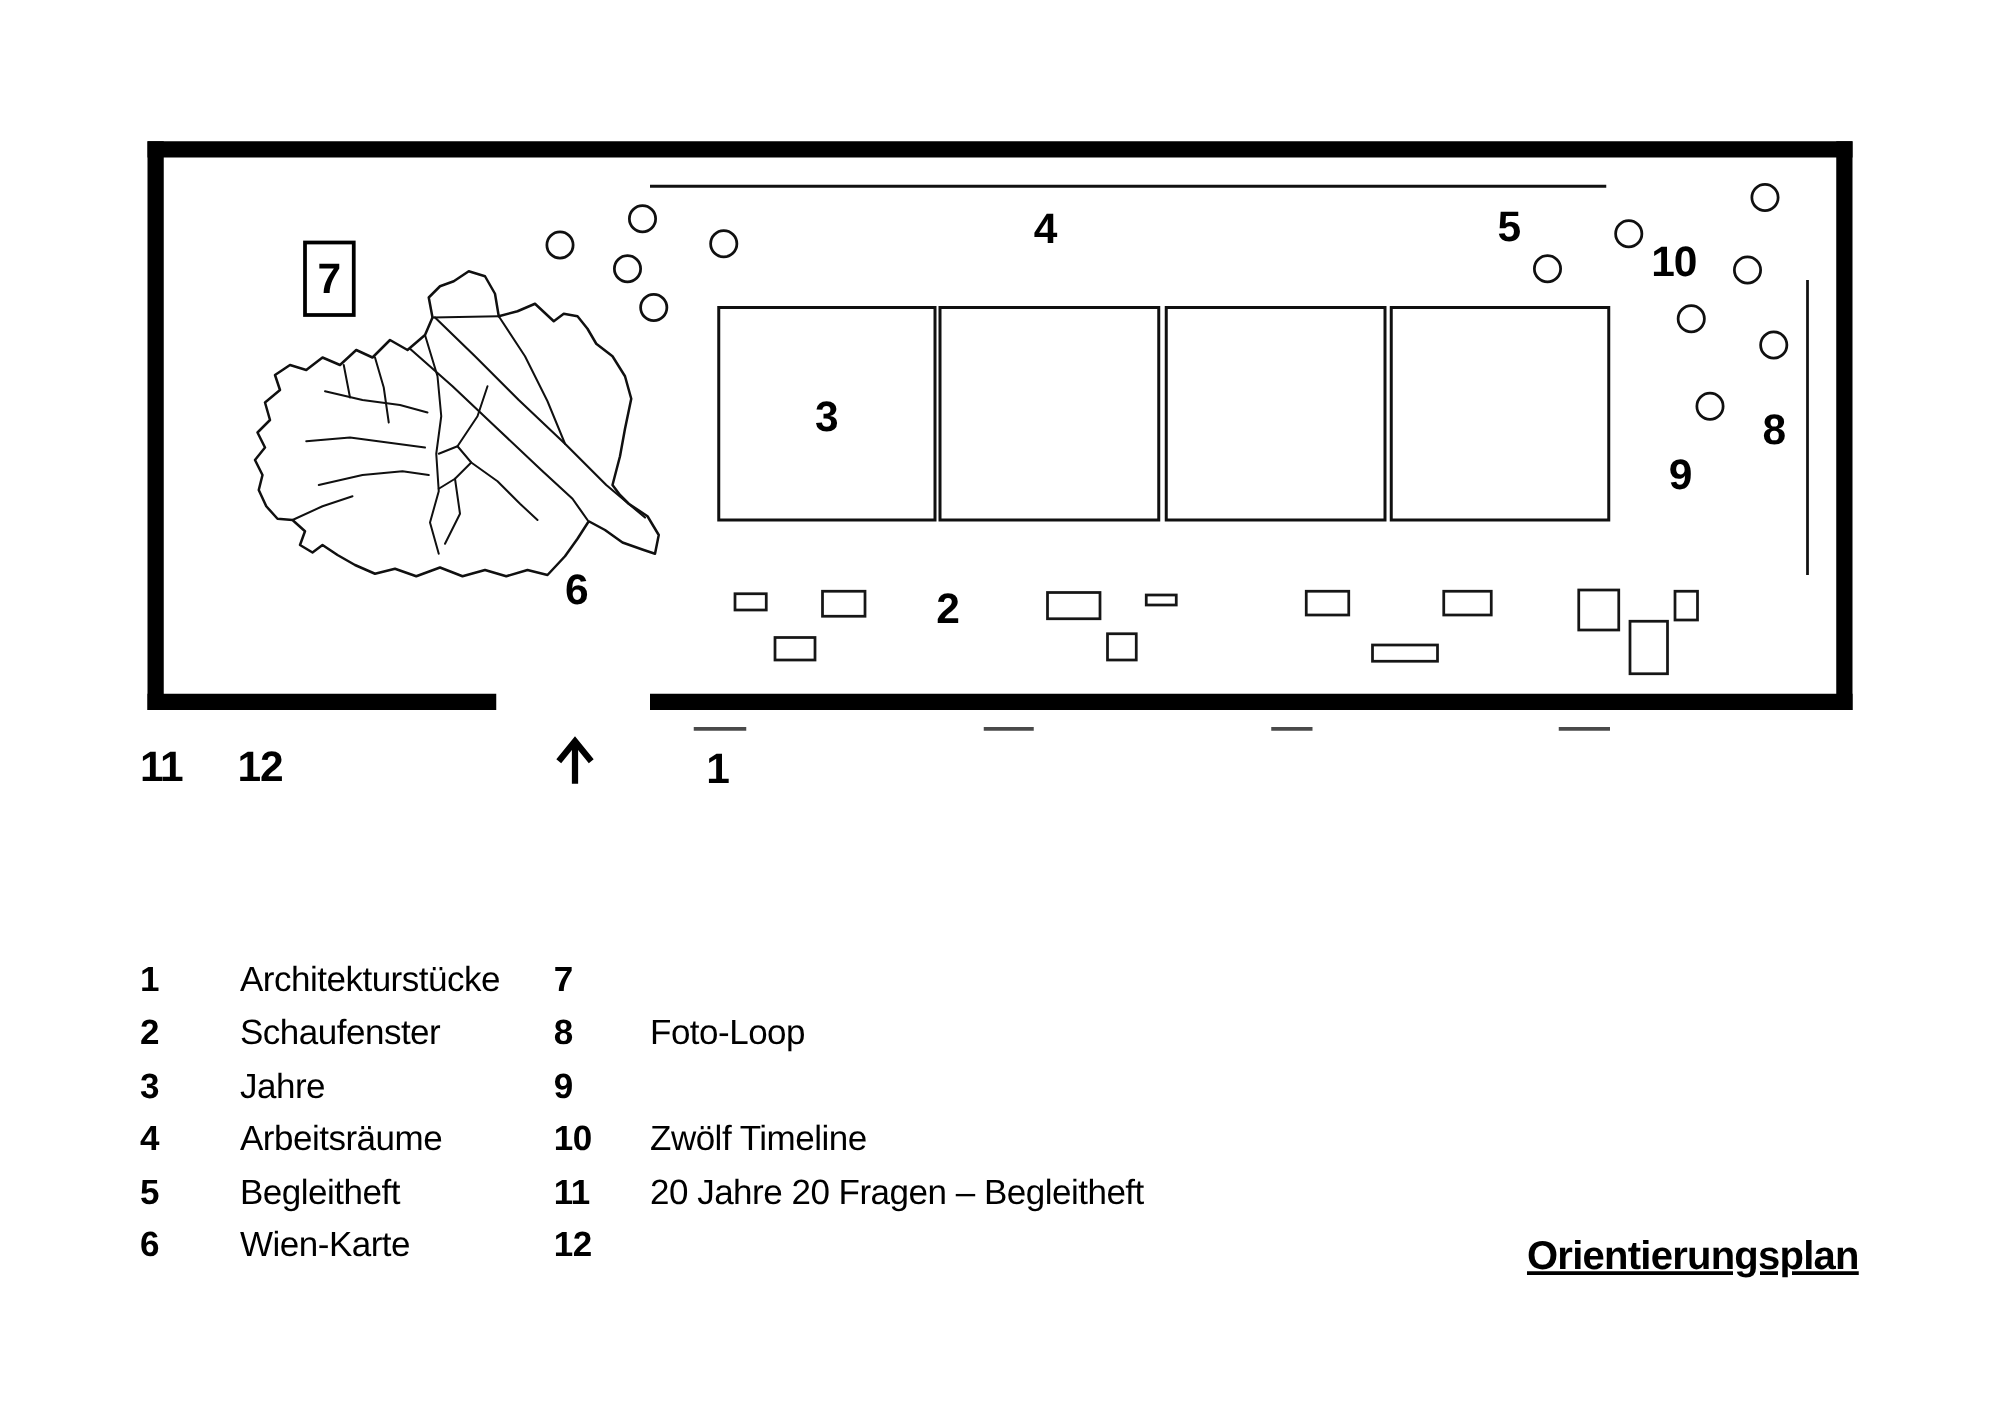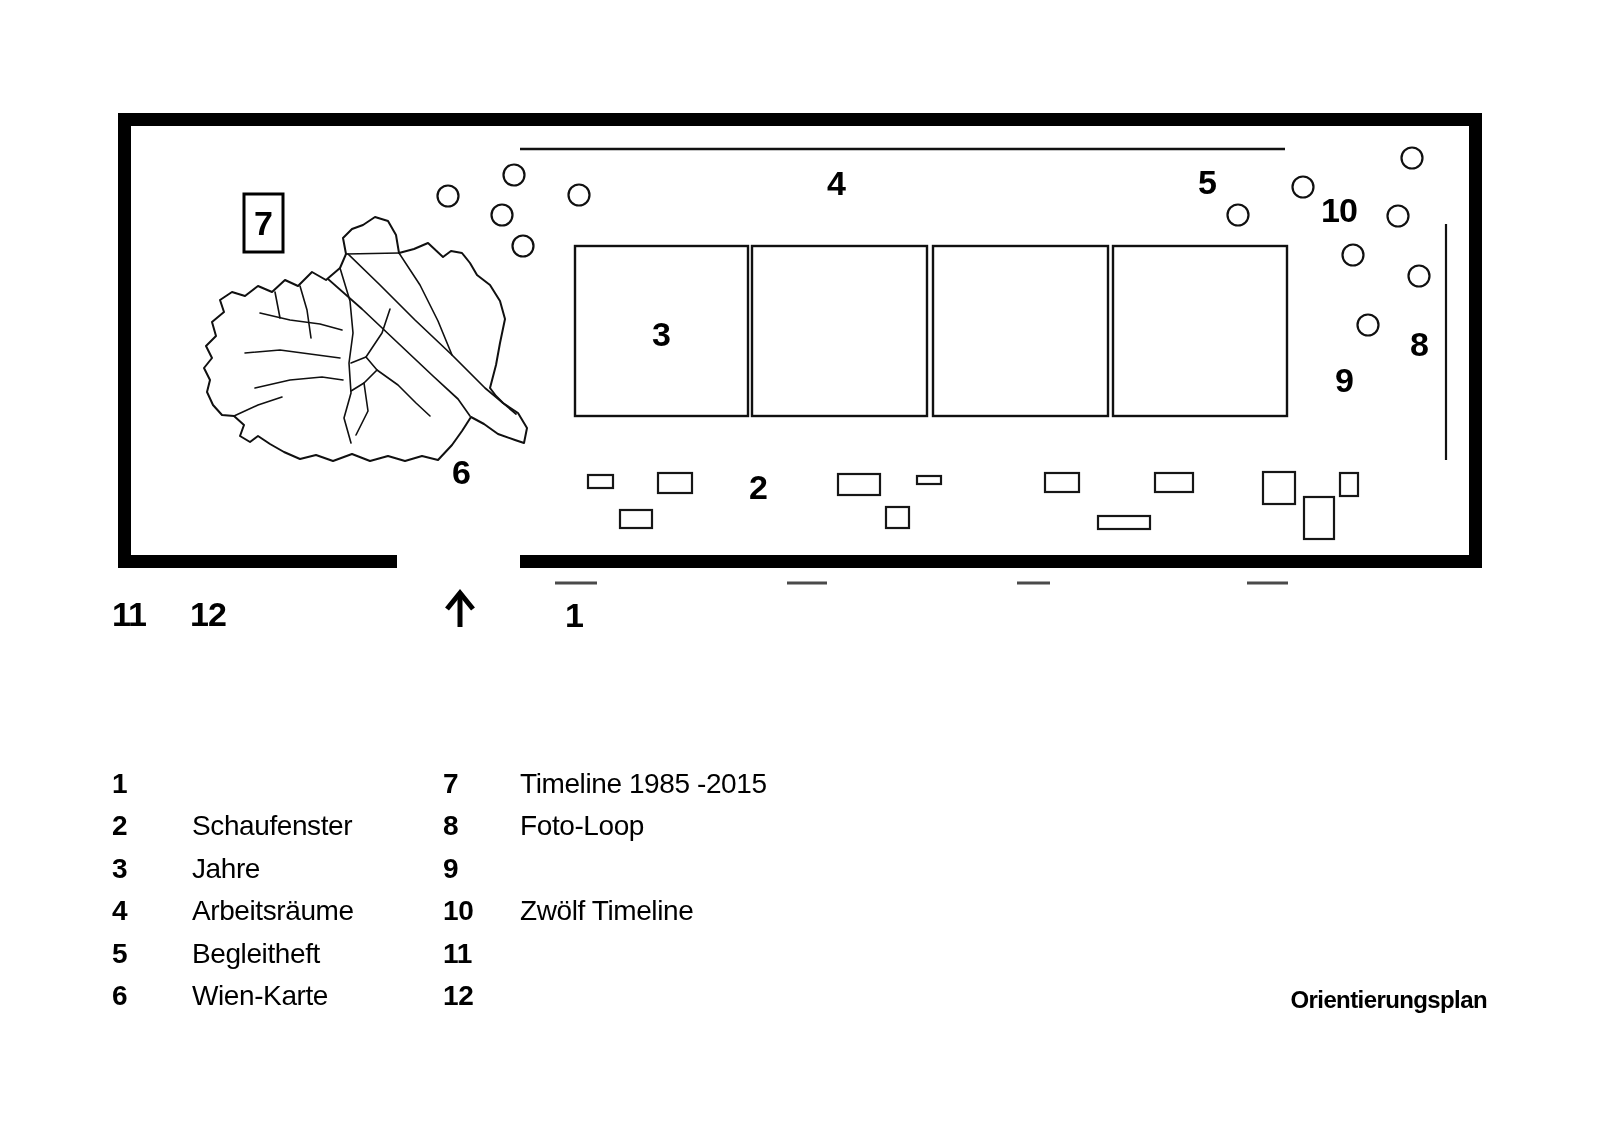--- a/index.html
+++ b/index.html
@@ -32,25 +32,26 @@
   .legend.col1{left:112px;}
   .legend.col2{left:443px;}
   .legend .row{display:flex;height:42.4px;align-items:center;}
   .legend .num{font-weight:bold;flex:0 0 80px;}
   .legend.col2 .num{flex:0 0 77px;}
   .legend .lbl{white-space:nowrap;}
   .title{
     position:absolute;
     right:113px;
     top:988px;
-    font-size:24px;
+    font-size:32px;
     font-weight:bold;
     letter-spacing:-0.6px;
     line-height:1;
     white-space:nowrap;
+    text-decoration:underline;
   }
 </style>
 </head>
 <body>
 
 <div class="canvas">
 
   <svg class="plan-svg" width="1600" height="1128" viewBox="0 0 1600 1128">
 
     <g fill="#000000">
@@ -159,20 +160,21 @@
   <div class="marker" style="left:263px;top:223px;">7</div>
   <div class="marker" style="left:1419px;top:344px;">8</div>
   <div class="marker" style="left:1344px;top:380px;">9</div>
   <div class="marker" style="left:1339px;top:210px;">10</div>
   <div class="marker" style="left:129px;top:614px;">11</div>
   <div class="marker" style="left:208px;top:614px;">12</div>
 
   <div class="legend col1">
     <div class="row">
       <span class="num">1</span>
+      <span class="lbl">Architekturstücke</span>
     </div>
     <div class="row">
       <span class="num">2</span>
       <span class="lbl">Schaufenster</span>
     </div>
     <div class="row">
       <span class="num">3</span>
       <span class="lbl">Jahre</span>
     </div>
     <div class="row">
@@ -185,35 +187,35 @@
     </div>
     <div class="row">
       <span class="num">6</span>
       <span class="lbl">Wien-Karte</span>
     </div>
   </div>
 
   <div class="legend col2">
     <div class="row">
       <span class="num">7</span>
-      <span class="lbl">Timeline 1985 -2015</span>
     </div>
     <div class="row">
       <span class="num">8</span>
       <span class="lbl">Foto-Loop</span>
     </div>
     <div class="row">
       <span class="num">9</span>
     </div>
     <div class="row">
       <span class="num">10</span>
       <span class="lbl">Zwölf Timeline</span>
     </div>
     <div class="row">
       <span class="num">11</span>
+      <span class="lbl">20 Jahre 20 Fragen – Begleitheft</span>
     </div>
     <div class="row">
       <span class="num">12</span>
     </div>
   </div>
 
   <div class="title">Orientierungsplan</div>
 
 </div>
 

